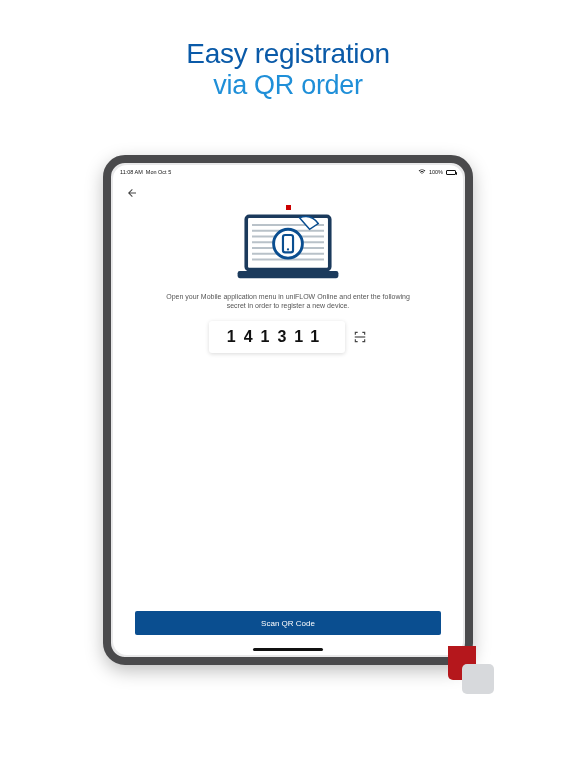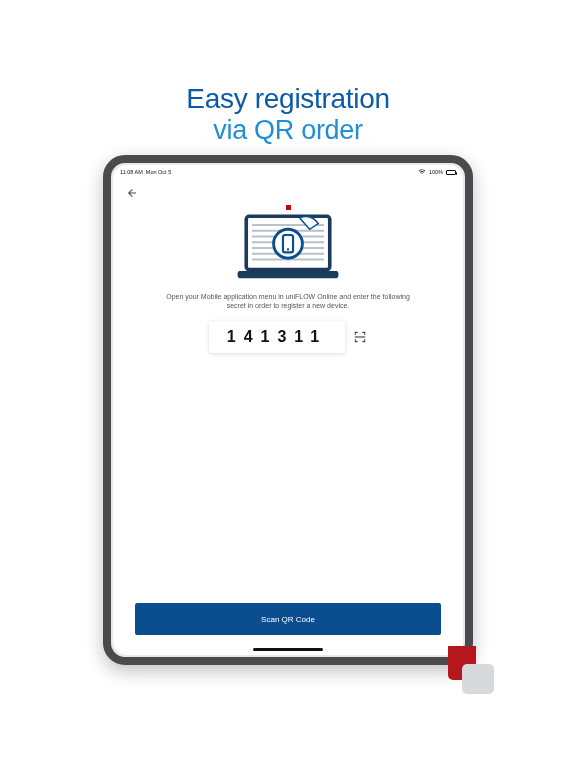--- a/index.html
+++ b/index.html
@@ -8,21 +8,20 @@
       height: 768px;
       background: #fff;
       font-family: -apple-system, Helvetica, Arial, sans-serif;
       position: relative;
       overflow: hidden;
     }
     .promo-title {
       text-align: center;
       padding-top: 38px;
       line-height: 1.15;
-      margin-top: 45px;
     }
     .promo-line1 {
       font-size: 28px;
       font-weight: 400;
       color: #0a5aa8;
       letter-spacing: -0.3px;
     }
     .promo-line2 {
       font-size: 27px;
       font-weight: 300;
@@ -116,21 +115,21 @@
       width: 14px; height: 14px;
       display: inline-flex; align-items: center; justify-content: center;
       cursor: pointer;
     }
     .qr-scan-icon svg { width: 14px; height: 14px; }
     .scan-button {
       position: absolute;
       bottom: 20px;
       left: 22px;
       right: 22px;
-      height: 32px;
+      height: 24px;
       background: #0a4e90;
       color: #fff;
       font-size: 8px;
       border: none;
       border-radius: 2px;
       cursor: pointer;
       display: flex;
       align-items: center;
       justify-content: center;
       margin-top: 41px;

